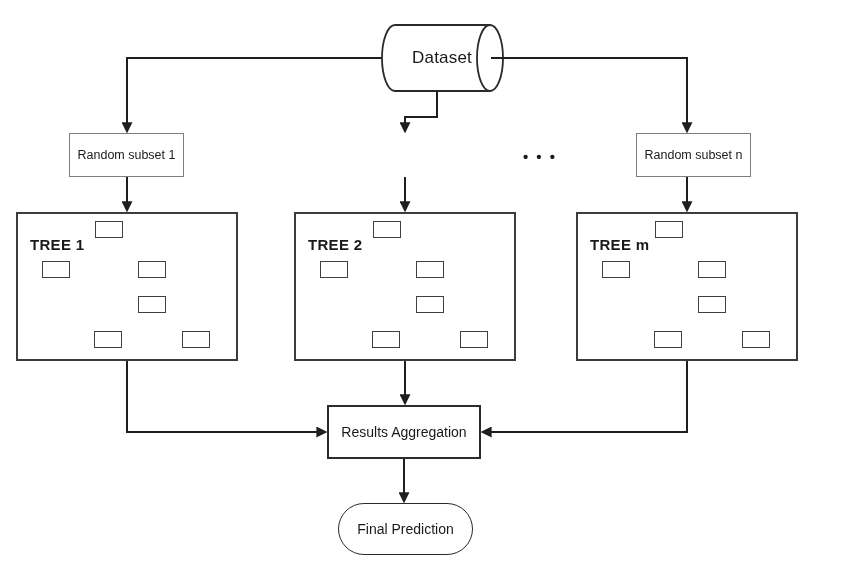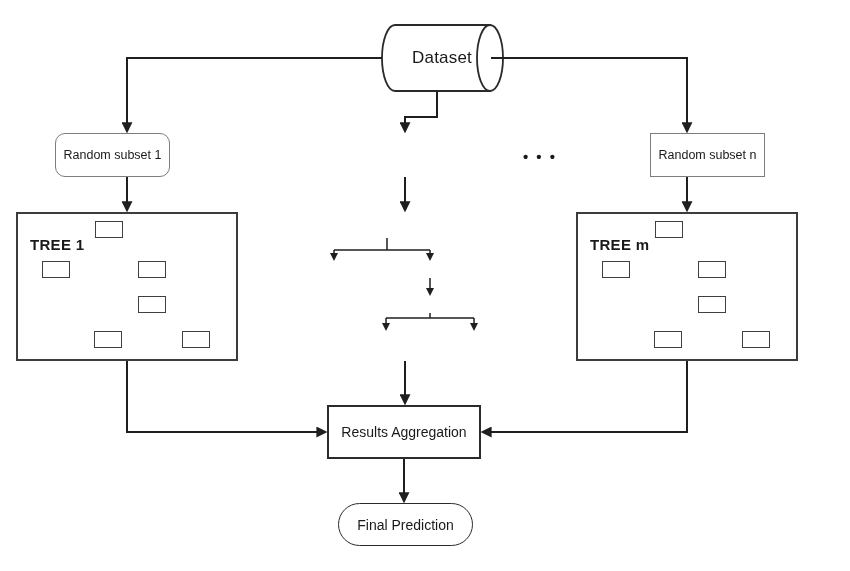--- a/index.html
+++ b/index.html
@@ -8,39 +8,39 @@
     font-family:"Liberation Sans", sans-serif; color:#1a1a1a; overflow:hidden;
   }
   svg.connectors { position:absolute; left:0; top:0; width:850px; height:571px; }
   .abs { position:absolute; box-sizing:border-box; }
   .center { display:flex; align-items:center; justify-content:center; text-align:left; }
 
   .dataset-text { left:386px; top:26px; width:112px; height:64px; font-size:17px; font-weight:500; letter-spacing:0.2px; }
 
   .subset { top:133px; width:115px; height:44px; background:#ffffff; border:1px solid #7d7d7d;
             font-size:12.5px; font-weight:500; }
-  .subset-1 { left:55px;border-radius:10px; } .subset-2 { left:347px; } .subset-n { left:650px; }
+  .subset-1 { left:69px; } .subset-2 { left:347px; } .subset-n { left:636px; }
 
   .ellipsis { left:512px; top:145px; width:56px; height:22px; font-size:15px; font-weight:700; letter-spacing:2px; }
 
   .tree { top:212px; width:222px; height:149px; background:#ffffff; border:2px solid #3c3c3c; }
   .tree-1 { left:16px; } .tree-2 { left:294px; } .tree-m { left:576px; }
   .tree-label { position:absolute; left:12px; top:22px; font-size:15px; font-weight:700; letter-spacing:0.3px; }
 
   .node { position:absolute; width:28px; height:17px; background:#ffffff; border:1.4px solid #3f3f3f; box-sizing:border-box; }
   .n-root  { left:77px;  top:7px; }
   .n-lchild{ left:24px;  top:47px; }
   .n-rnode { left:120px; top:47px; }
   .n-mid   { left:120px; top:82px; }
   .n-leaf1 { left:76px;  top:117px; }
   .n-leaf2 { left:164px; top:117px; }
 
   .results { left:327px; top:405px; width:154px; height:54px; background:#ffffff;
              border:2px solid #2b2b2b; font-size:14px; font-weight:500; }
-  .stadium { left:338px; top:503px; width:135px; height:43px; background:#ffffff;
+  .stadium { left:338px; top:503px; width:135px; height:52px; background:#ffffff;
              border:1.6px solid #2b2b2b; border-radius:26.5px; font-size:14px; font-weight:500; }
 </style>
 </head>
 <body>
 
 <div class="canvas">
 
   <svg class="connectors" viewBox="0 0 850 571" xmlns="http://www.w3.org/2000/svg">
     <defs>
       <marker id="arw" viewBox="0 0 10 10" refX="1.5" refY="5" markerWidth="5.5" markerHeight="5.5" orient="auto" markerUnits="strokeWidth">
@@ -116,20 +116,29 @@
 
   <div class="abs tree tree-1">
     <span class="tree-label">TREE 1</span>
     <div class="node n-root"></div>
     <div class="node n-lchild"></div>
     <div class="node n-rnode"></div>
     <div class="node n-mid"></div>
     <div class="node n-leaf1"></div>
     <div class="node n-leaf2"></div>
   </div>
+  <div class="abs tree tree-2">
+    <span class="tree-label">TREE 2</span>
+    <div class="node n-root"></div>
+    <div class="node n-lchild"></div>
+    <div class="node n-rnode"></div>
+    <div class="node n-mid"></div>
+    <div class="node n-leaf1"></div>
+    <div class="node n-leaf2"></div>
+  </div>
   <div class="abs tree tree-m">
     <span class="tree-label">TREE m</span>
     <div class="node n-root"></div>
     <div class="node n-lchild"></div>
     <div class="node n-rnode"></div>
     <div class="node n-mid"></div>
     <div class="node n-leaf1"></div>
     <div class="node n-leaf2"></div>
   </div>
 

